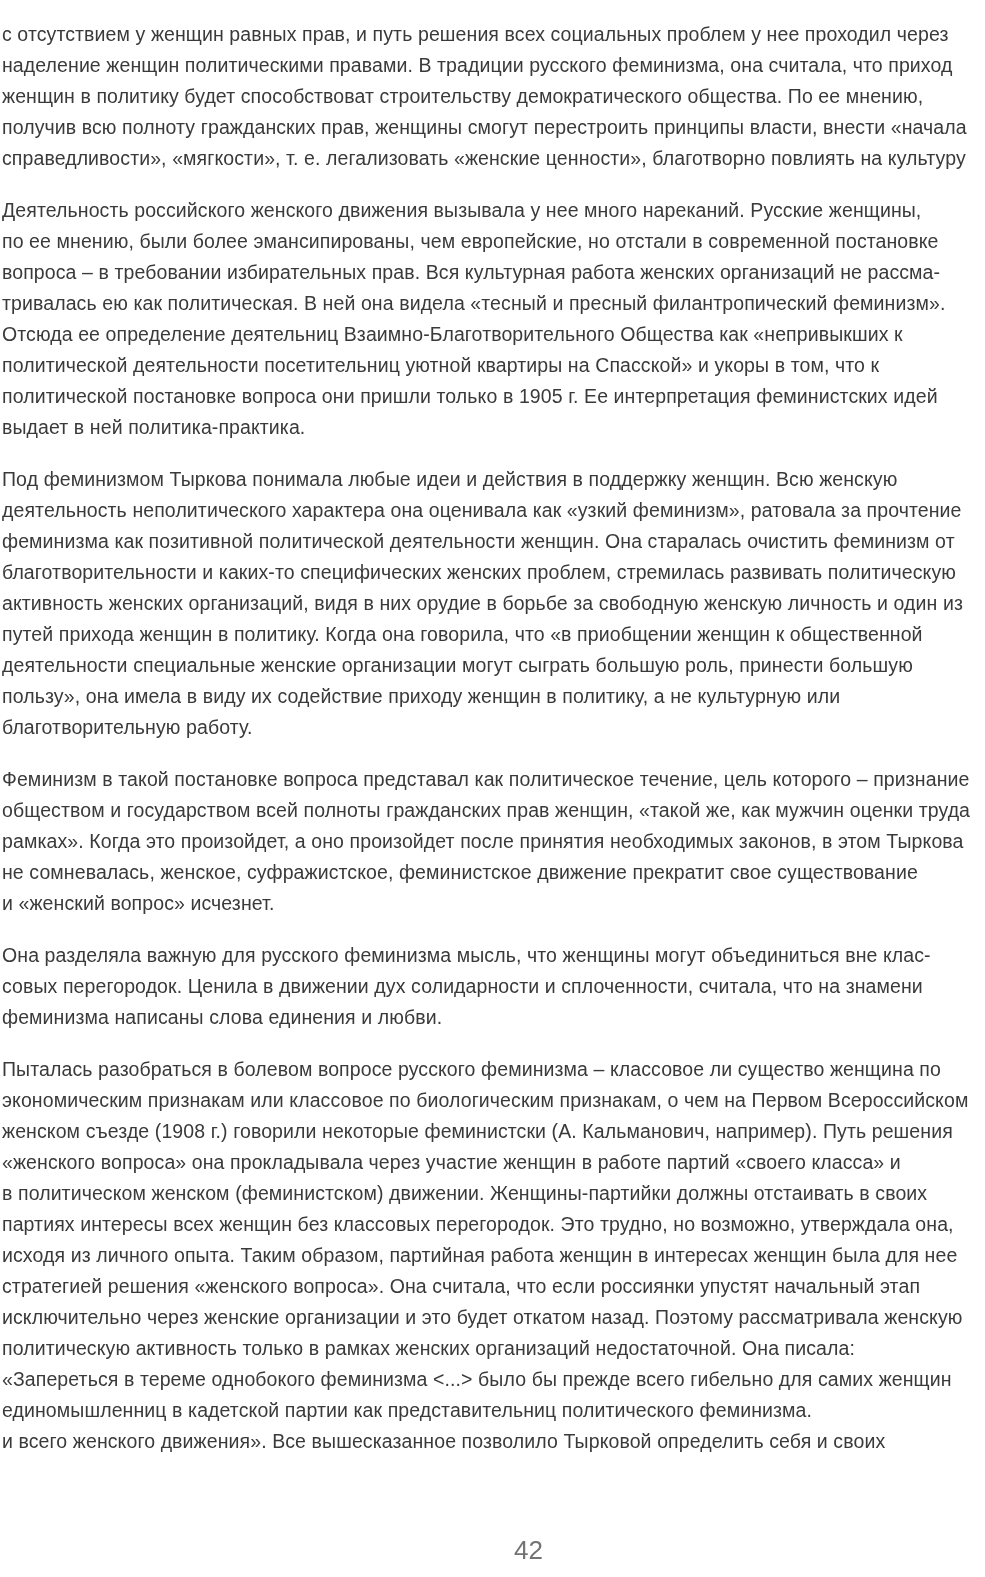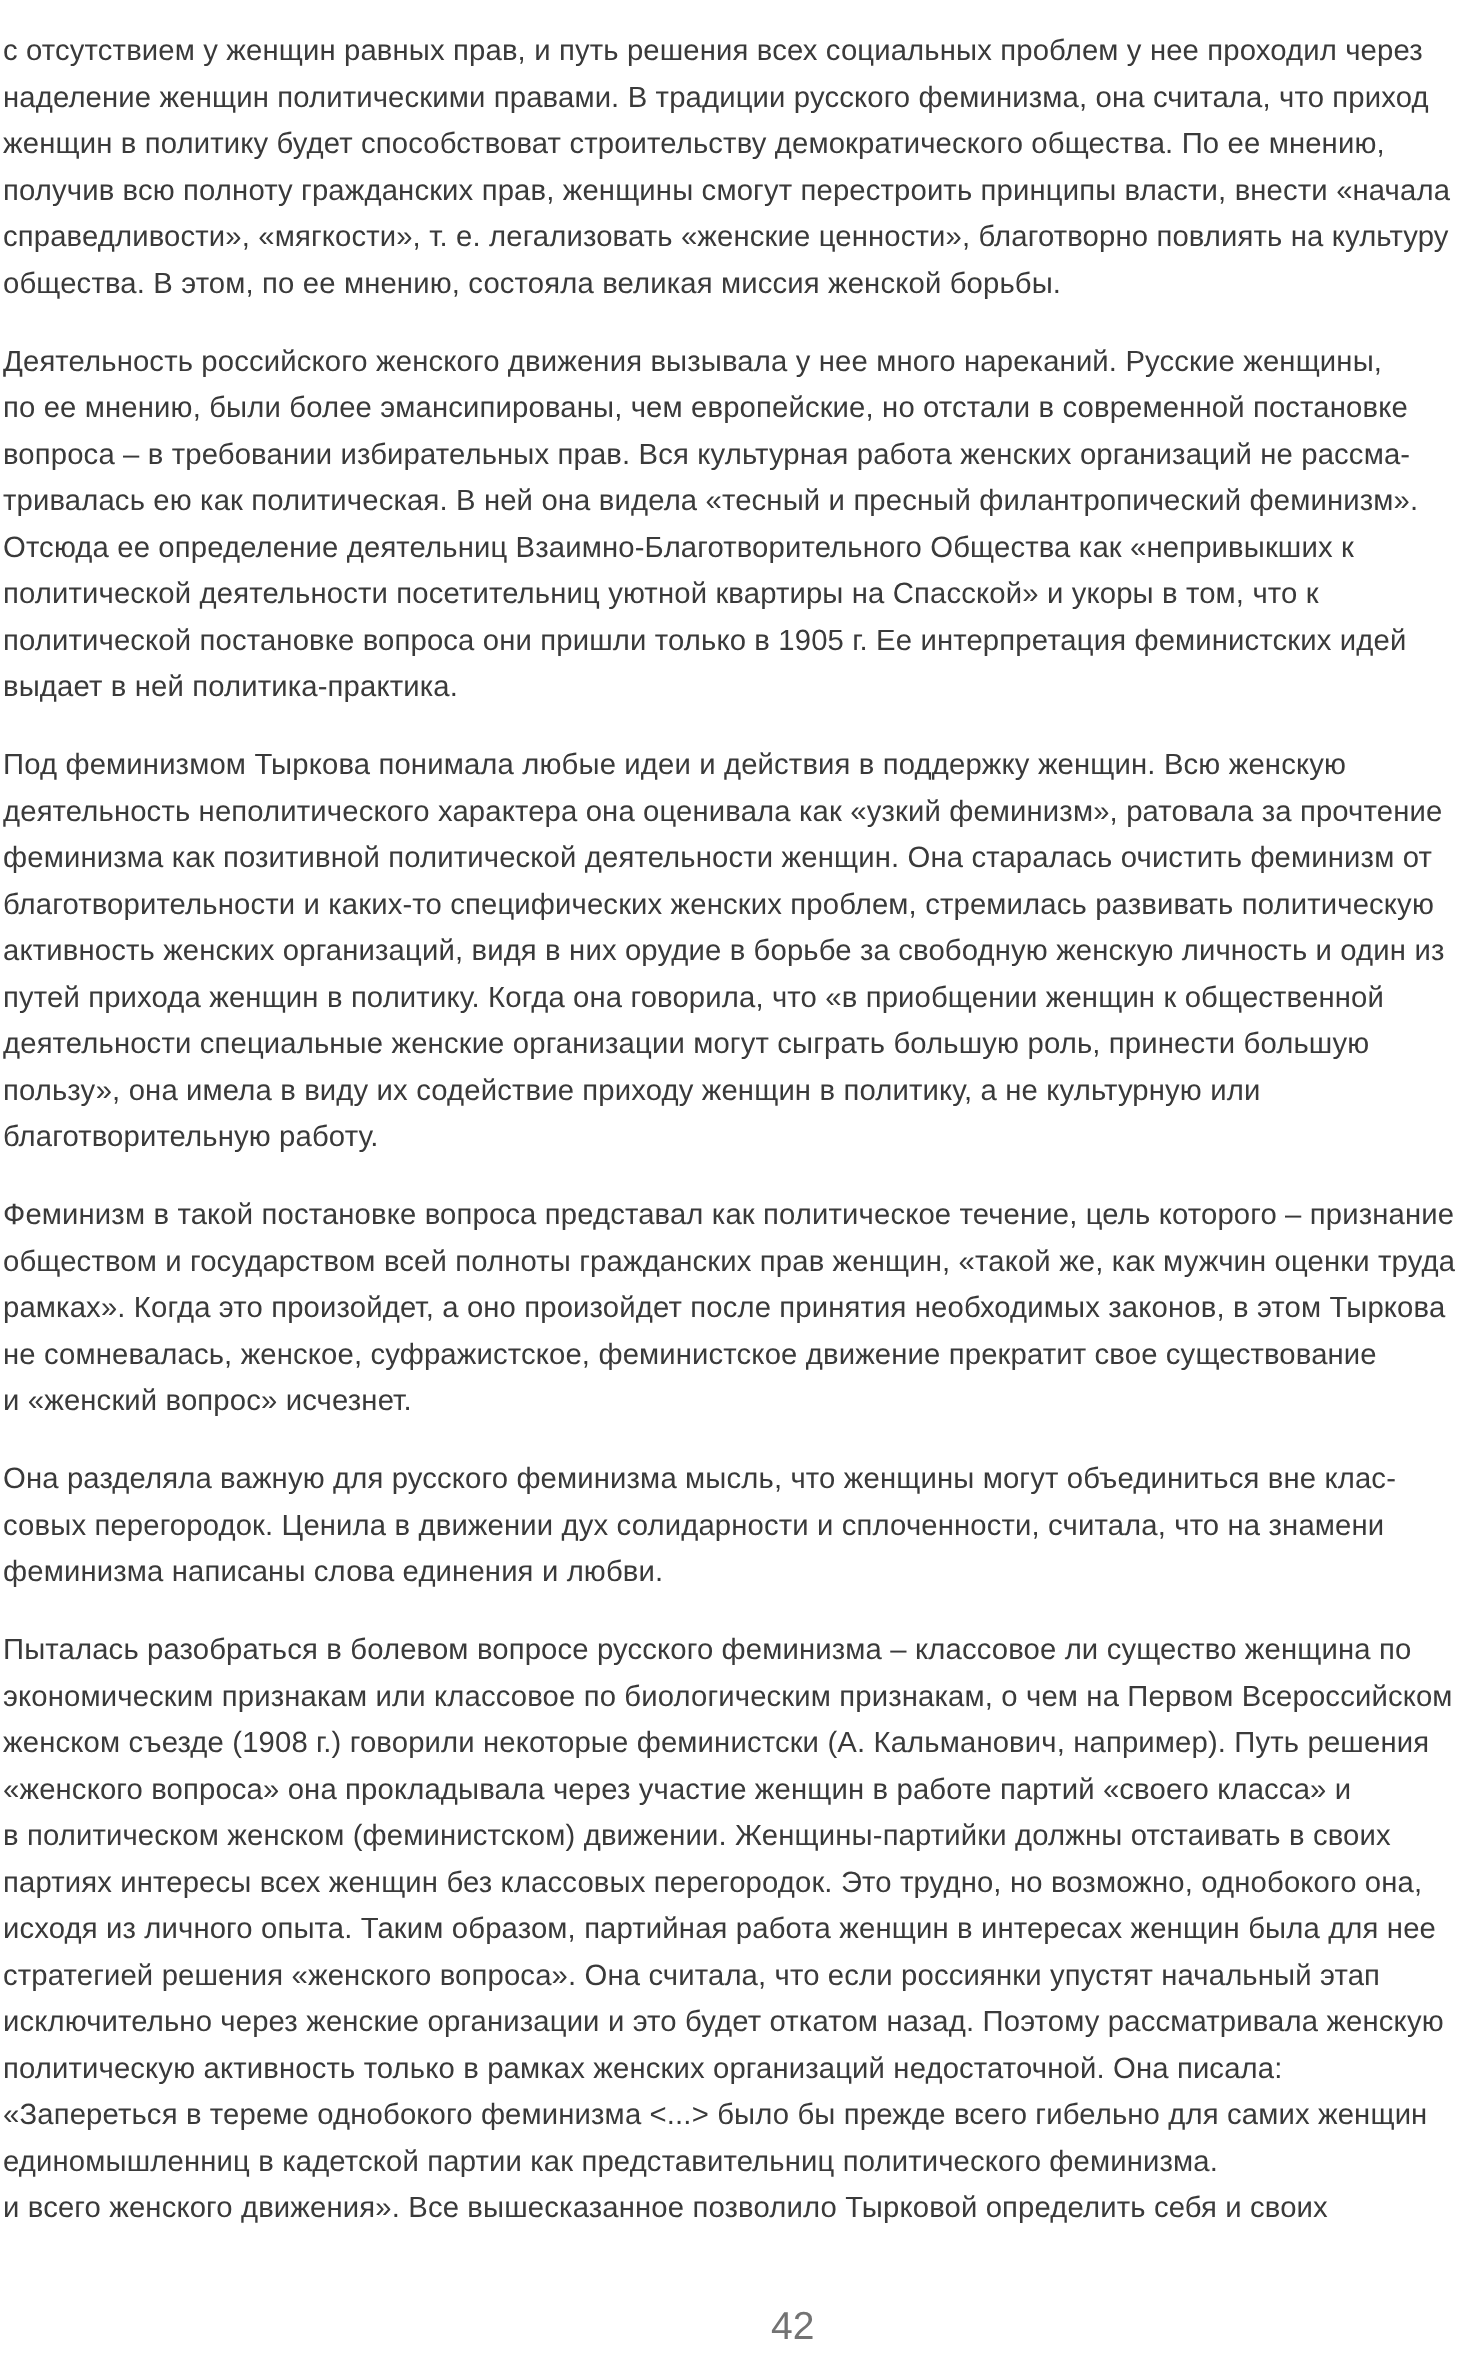--- a/index.html
+++ b/index.html
@@ -46,21 +46,20 @@
 </head>
 <body>
 
 <div class="document-body">
     <div class="paragraph">
       <div class="line">с отсутствием у женщин равных прав, и путь решения всех социальных проблем у нее проходил через</div>
       <div class="line">наделение женщин политическими правами. В традиции русского феминизма, она считала, что приход</div>
       <div class="line">женщин в политику будет способствоват строительству демократического общества. По ее мнению,</div>
       <div class="line">получив всю полноту гражданских прав, женщины смогут перестроить принципы власти, внести «начала</div>
       <div class="line">справедливости», «мягкости», т. е. легализовать «женские ценности», благотворно повлиять на культуру</div>
-      <div class="line">общества. В этом, по ее мнению, состояла великая миссия женской борьбы.</div>
     </div>
     <div class="paragraph">
       <div class="line">Деятельность российского женского движения вызывала у нее много нареканий. Русские женщины,</div>
       <div class="line">по ее мнению, были более эмансипированы, чем европейские, но отстали в современной постановке</div>
       <div class="line">вопроса – в требовании избирательных прав. Вся культурная работа женских организаций не рассма-</div>
       <div class="line">тривалась ею как политическая. В ней она видела «тесный и пресный филантропический феминизм».</div>
       <div class="line">Отсюда ее определение деятельниц Взаимно-Благотворительного Общества как «непривыкших к</div>
       <div class="line">политической деятельности посетительниц уютной квартиры на Спасской» и укоры в том, что к</div>
       <div class="line">политической постановке вопроса они пришли только в 1905 г. Ее интерпретация феминистских идей</div>
       <div class="line">выдает в ней политика-практика.</div>
@@ -87,21 +86,21 @@
       <div class="line">Она разделяла важную для русского феминизма мысль, что женщины могут объединиться вне клас-</div>
       <div class="line">совых перегородок. Ценила в движении дух солидарности и сплоченности, считала, что на знамени</div>
       <div class="line">феминизма написаны слова единения и любви.</div>
     </div>
     <div class="paragraph">
       <div class="line">Пыталась разобраться в болевом вопросе русского феминизма – классовое ли существо женщина по</div>
       <div class="line">экономическим признакам или классовое по биологическим признакам, о чем на Первом Всероссийском</div>
       <div class="line">женском съезде (1908 г.) говорили некоторые феминистски (А. Кальманович, например). Путь решения</div>
       <div class="line">«женского вопроса» она прокладывала через участие женщин в работе партий «своего класса» и</div>
       <div class="line">в политическом женском (феминистском) движении. Женщины-партийки должны отстаивать в своих</div>
-      <div class="line">партиях интересы всех женщин без классовых перегородок. Это трудно, но возможно, однобокого она,</div>
+      <div class="line">партиях интересы всех женщин без классовых перегородок. Это трудно, но возможно, утверждала она,</div>
       <div class="line">исходя из личного опыта. Таким образом, партийная работа женщин в интересах женщин была для нее</div>
       <div class="line">стратегией решения «женского вопроса». Она считала, что если россиянки упустят начальный этап</div>
       <div class="line">исключительно через женские организации и это будет откатом назад. Поэтому рассматривала женскую</div>
       <div class="line">политическую активность только в рамках женских организаций недостаточной. Она писала:</div>
       <div class="line">«Запереться в тереме однобокого феминизма &lt;...&gt; было бы прежде всего гибельно для самих женщин</div>
       <div class="line">единомышленниц в кадетской партии как представительниц политического феминизма.</div>
       <div class="line">и всего женского движения». Все вышесказанное позволило Тырковой определить себя и своих</div>
     </div>
   </div>
 

